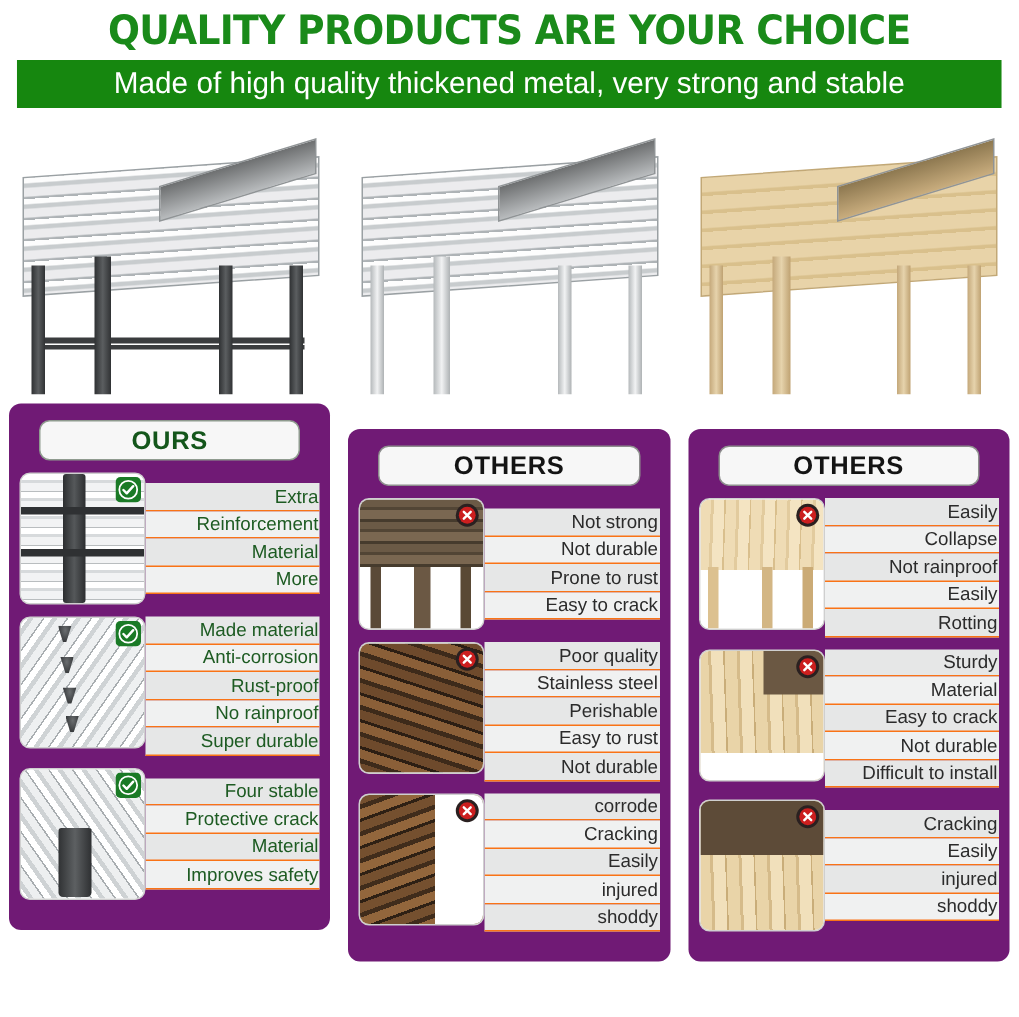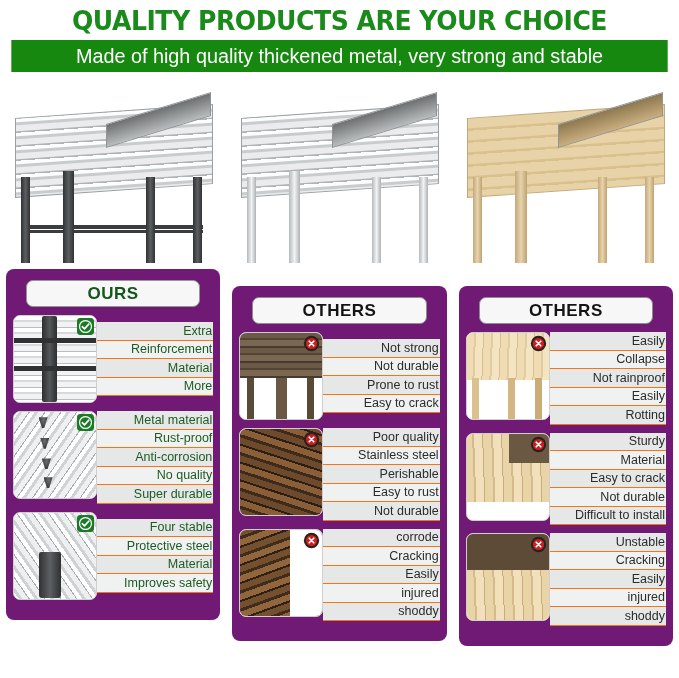--- a/index.html
+++ b/index.html
@@ -305,43 +305,43 @@
             <div class="screw" style="left:34%;top:54%"></div>
             <div class="screw" style="left:36%;top:76%"></div>
           </div>
           <svg class="badge" viewBox="0 0 20 20">
             <rect x="0" y="0" width="20" height="20" rx="4" fill="#1a7a26"></rect>
             <circle cx="10" cy="10" r="7" fill="none" stroke="#ffffff" stroke-width="1.4"></circle>
             <path d="M6.2 10.2 L8.8 12.8 L13.9 7.2" fill="none" stroke="#ffffff" stroke-width="1.9" stroke-linecap="round" stroke-linejoin="round"></path>
           </svg>
         </div>
         <div class="rows">
-          <div class="r">Metal material</div>
+          <div class="r">Made material</div>
+          <div class="r">Anti-corrosion</div>
           <div class="r">Rust-proof</div>
-          <div class="r">Anti-corrosion</div>
-          <div class="r">No quality</div>
+          <div class="r">No rainproof</div>
           <div class="r">Super durable</div>
         </div>
       </div>
 
       <div class="feature">
         <div class="thumb">
           <div class="art metal-corner"></div>
           <div class="art">
               <div class="post2"></div>
             </div>
           <svg class="badge" viewBox="0 0 20 20">
             <rect x="0" y="0" width="20" height="20" rx="4" fill="#1a7a26"></rect>
             <circle cx="10" cy="10" r="7" fill="none" stroke="#ffffff" stroke-width="1.4"></circle>
             <path d="M6.2 10.2 L8.8 12.8 L13.9 7.2" fill="none" stroke="#ffffff" stroke-width="1.9" stroke-linecap="round" stroke-linejoin="round"></path>
           </svg>
         </div>
         <div class="rows">
           <div class="r">Four stable</div>
-          <div class="r">Protective steel</div>
+          <div class="r">Protective crack</div>
           <div class="r">Material</div>
           <div class="r">Improves safety</div>
         </div>
       </div>
 
     </div>
   </div>
 
   <div class="col">
     <div class="panel others">
@@ -462,21 +462,20 @@
         <div class="thumb">
           <div class="art wood-crack"></div>
           <div class="art" style="top:0;height:42%;background:#5d4b38"></div>
           <svg class="badge" viewBox="0 0 20 20">
             <circle cx="10" cy="10" r="9" fill="#2a2020"></circle>
             <circle cx="10" cy="10" r="6.6" fill="#cc1f1f"></circle>
             <path d="M7.3 7.3 L12.7 12.7 M12.7 7.3 L7.3 12.7" stroke="#ffffff" stroke-width="1.9" stroke-linecap="round"></path>
           </svg>
         </div>
         <div class="rows">
-          <div class="r">Unstable</div>
           <div class="r">Cracking</div>
           <div class="r">Easily</div>
           <div class="r">injured</div>
           <div class="r">shoddy</div>
         </div>
       </div>
 
     </div>
   </div>
 

